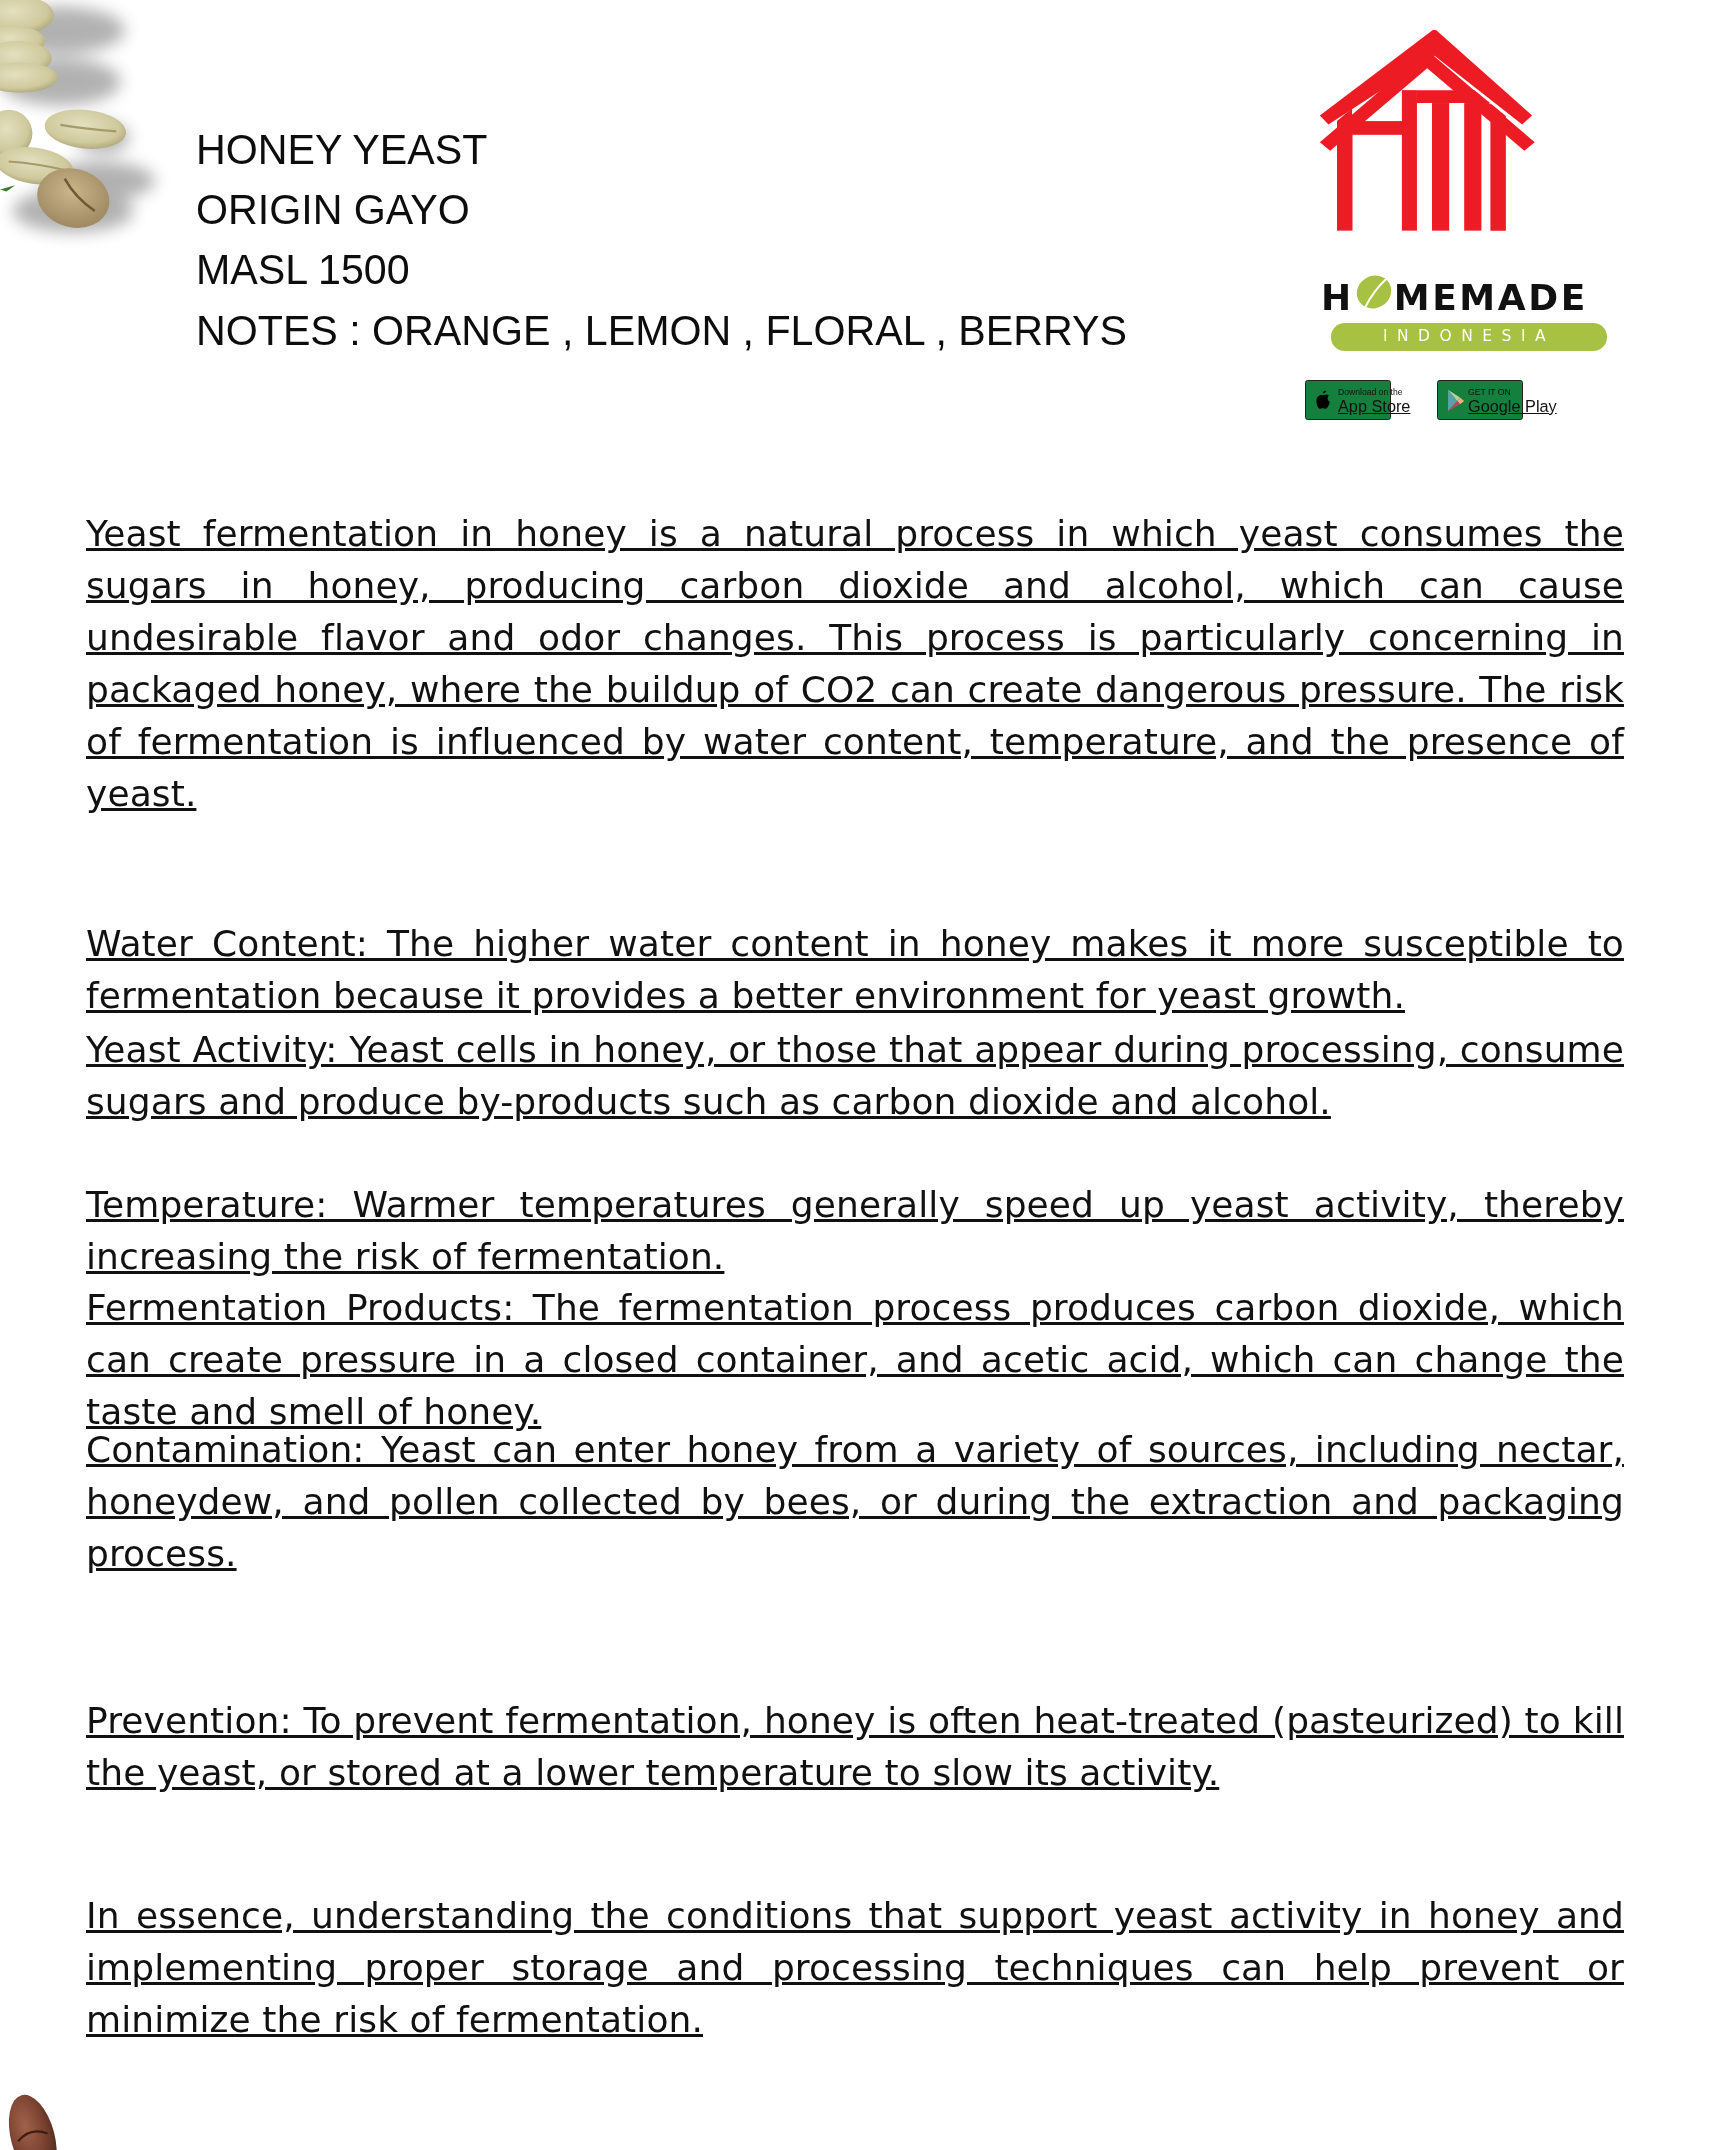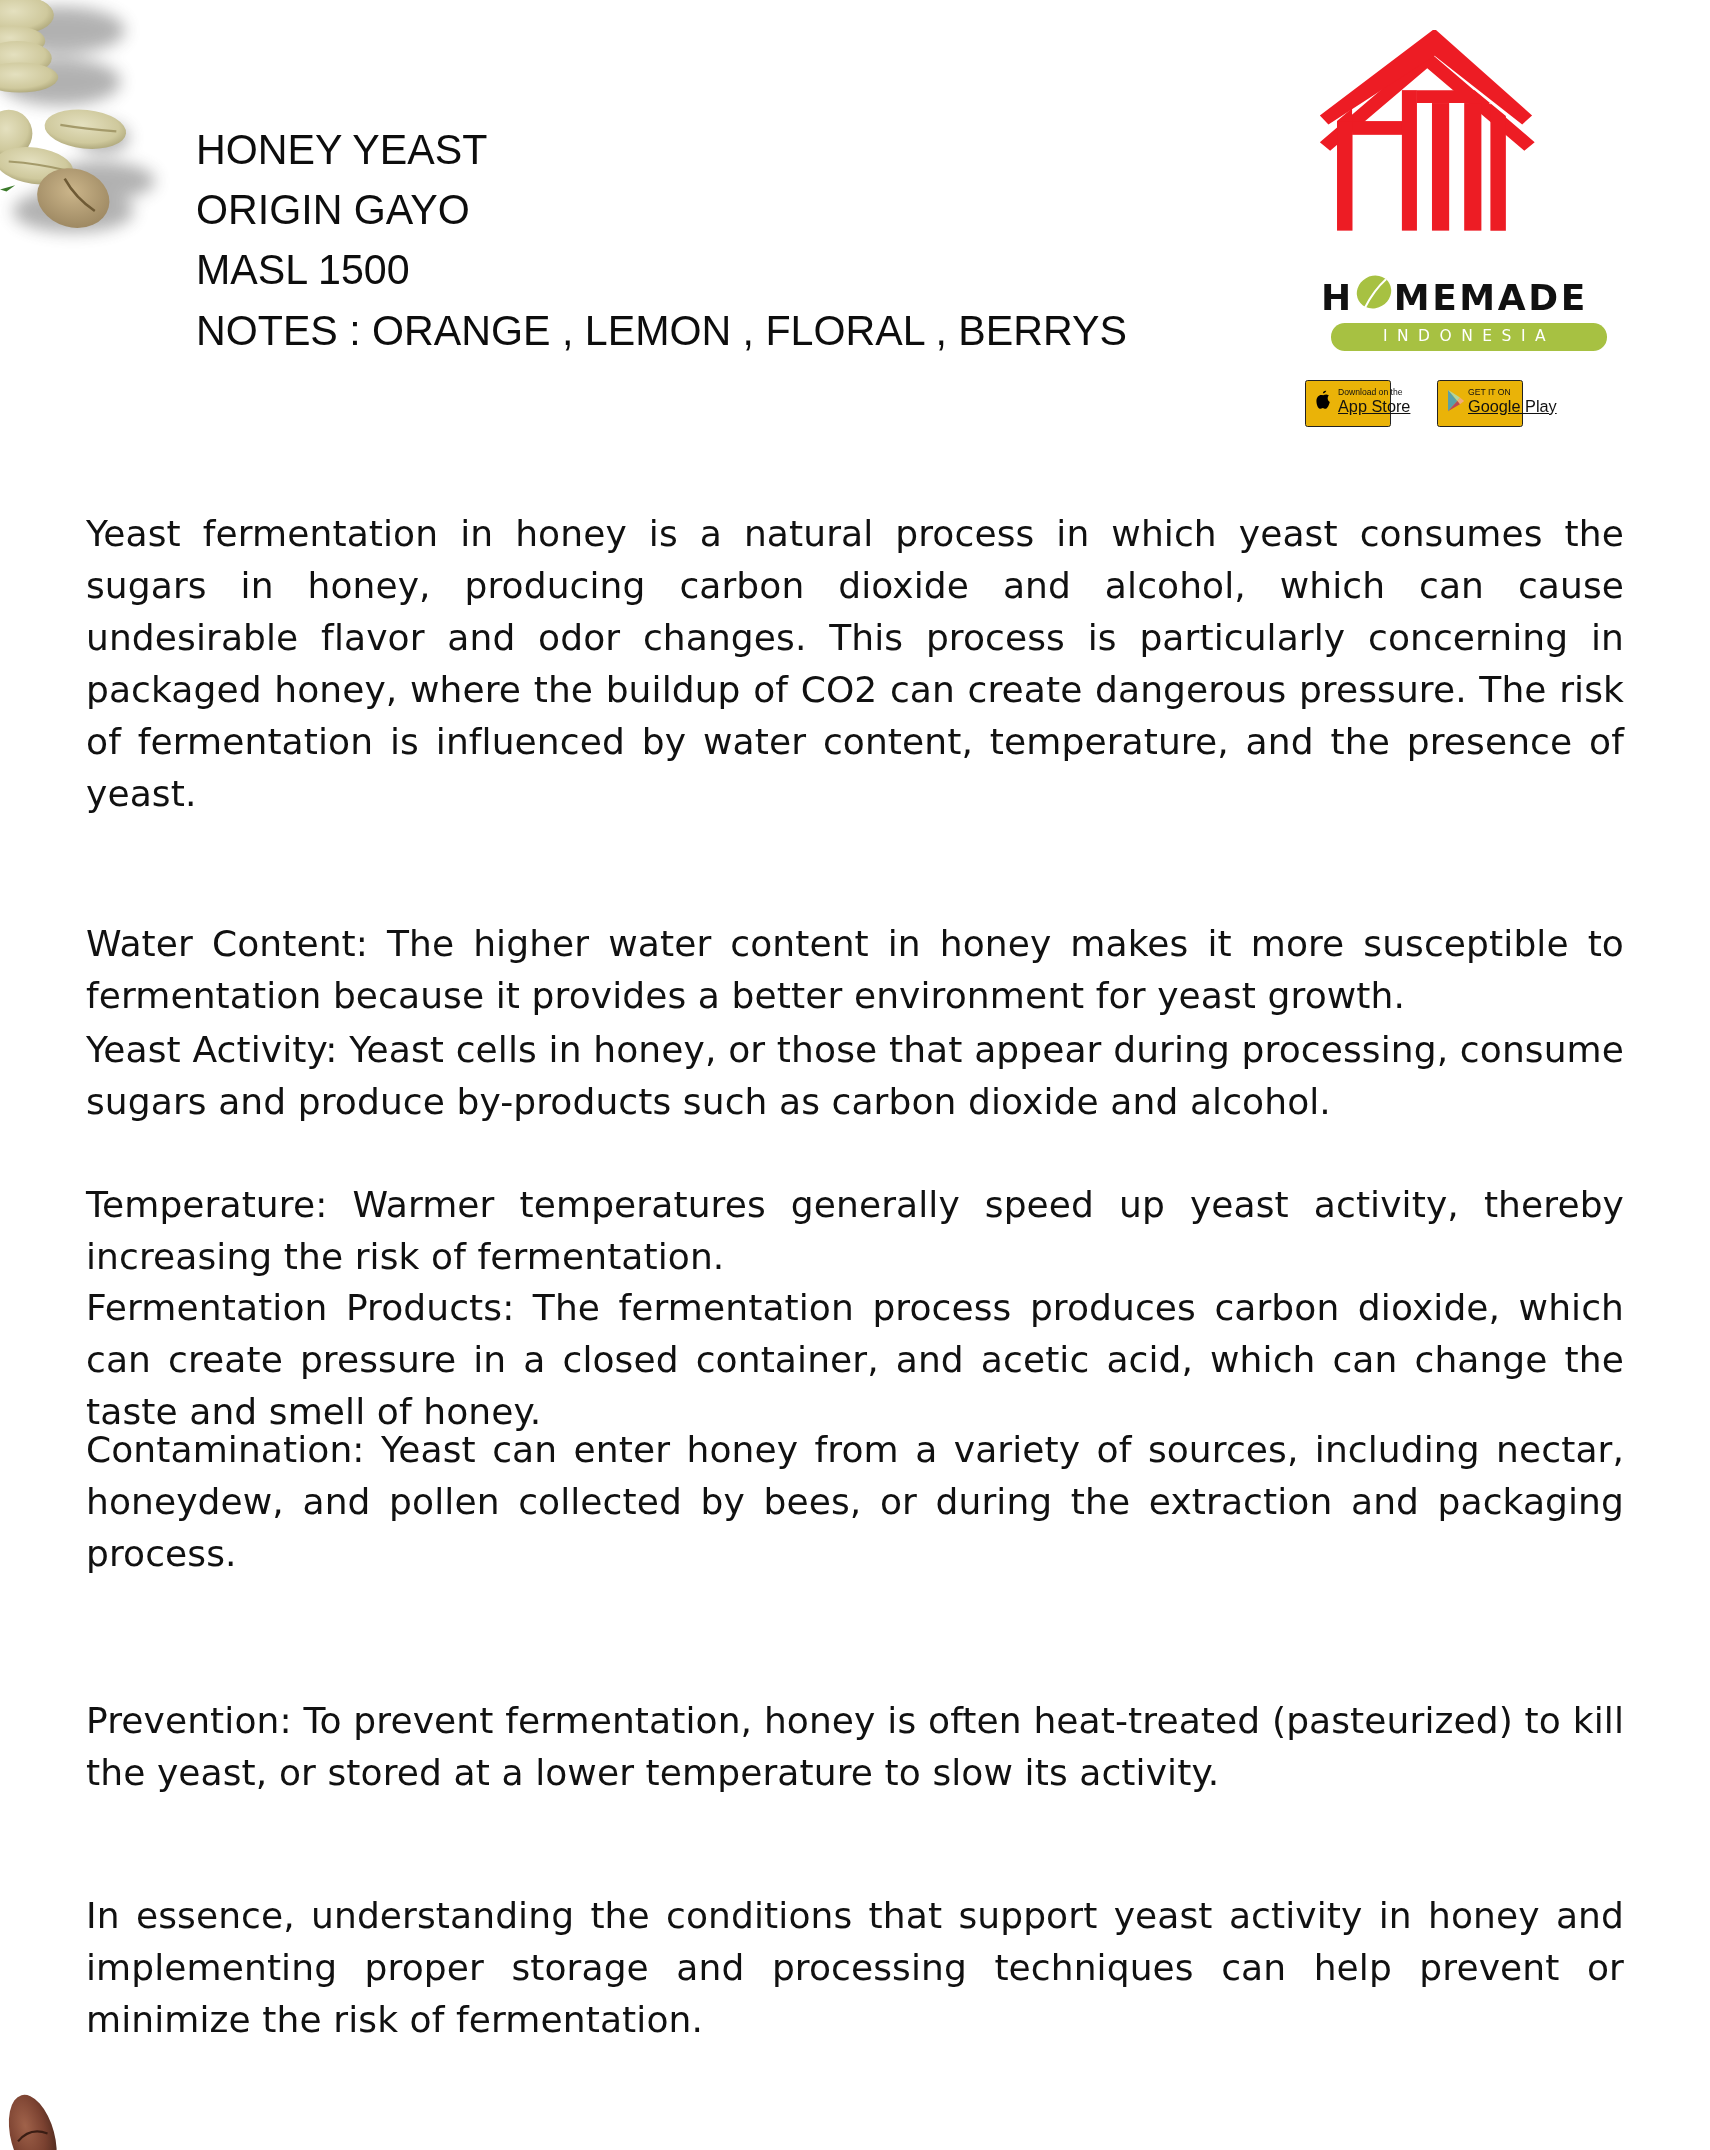--- a/index.html
+++ b/index.html
@@ -7,37 +7,37 @@
          font-family:"DejaVu Sans", "Liberation Sans", sans-serif; color:#111; }
   .abs { position:absolute; }
 
   
   .spec { left:196px; font-size:42px; letter-spacing:0px; line-height:1; color:#0d0d0d;
           font-family:"Liberation Sans", "DejaVu Sans", sans-serif; transform:scaleX(0.98); transform-origin:left; }
   #spec-0 { top:129px; } #spec-1 { top:189px; } #spec-2 { top:249px; } #spec-3 { top:310px; }
 
   
   .body-text { left:86px; width:1538px; font-size:36px; line-height:52px; color:#111;
-               font-family:"DejaVu Sans", sans-serif; letter-spacing:0.1px; }
+               font-family:"DejaVu Sans", sans-serif; letter-spacing:0.1px;text-decoration:underline; }
   .body-text p { margin:0; text-align:justify; text-align-last:left; }
   #p0 { top:508px; }
   #p1 { top:918px; }
   #p2 { top:1024px; }
   #p3 { top:1179px; }
   #p4 { top:1282px; }
   #p5 { top:1424px; }
   #p6 { top:1695px; }
   #p7 { top:1850px;margin-top:40px; }
   .brand-text { left:1321px; top:272px; font-size:36px; font-weight:bold; letter-spacing:2.6px;
                 font-family:"DejaVu Sans", sans-serif; color:#111; line-height:1; }
   .brand-text .o-bean { display:inline-block; width:40px; height:40px; vertical-align:-1.7px; }
   .pill { left:1331px; top:323px; width:276px; height:27.5px; border-radius:13.8px; background:#a7c142;
           color:#fff; font-size:15.5px; letter-spacing:9.5px; text-align:center; line-height:27.5px;
           font-family:"DejaVu Sans", sans-serif; }
-  .badge { top:380px; height:47px; border:1.3px solid #222; border-radius:2.6px; background:#eab308; box-sizing:border-box; }
+  .badge { top:380px; height:40px; border:1.3px solid #222; border-radius:2.6px; background:#15803d; box-sizing:border-box; }
   #badge-apple { left:1305px; width:86px; }
   #badge-google { left:1437px; width:86px;padding-left:8px; }
   .badge .small { position:absolute; font-size:8.6px; color:#111; font-family:"Liberation Sans", sans-serif; white-space:nowrap; }
   .badge .big { position:absolute; font-size:16.3px; color:#111; font-family:"Liberation Sans", sans-serif; white-space:nowrap;text-decoration:underline; }
   .badge .icon { position:absolute; }
 
   
   .deco { position:absolute; }
 </style>
 </head>

